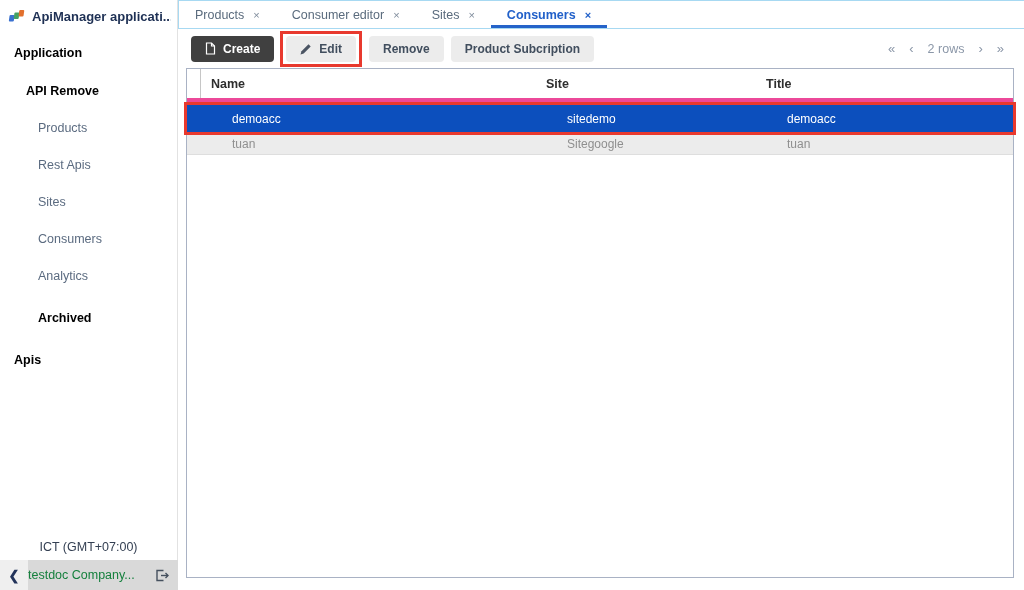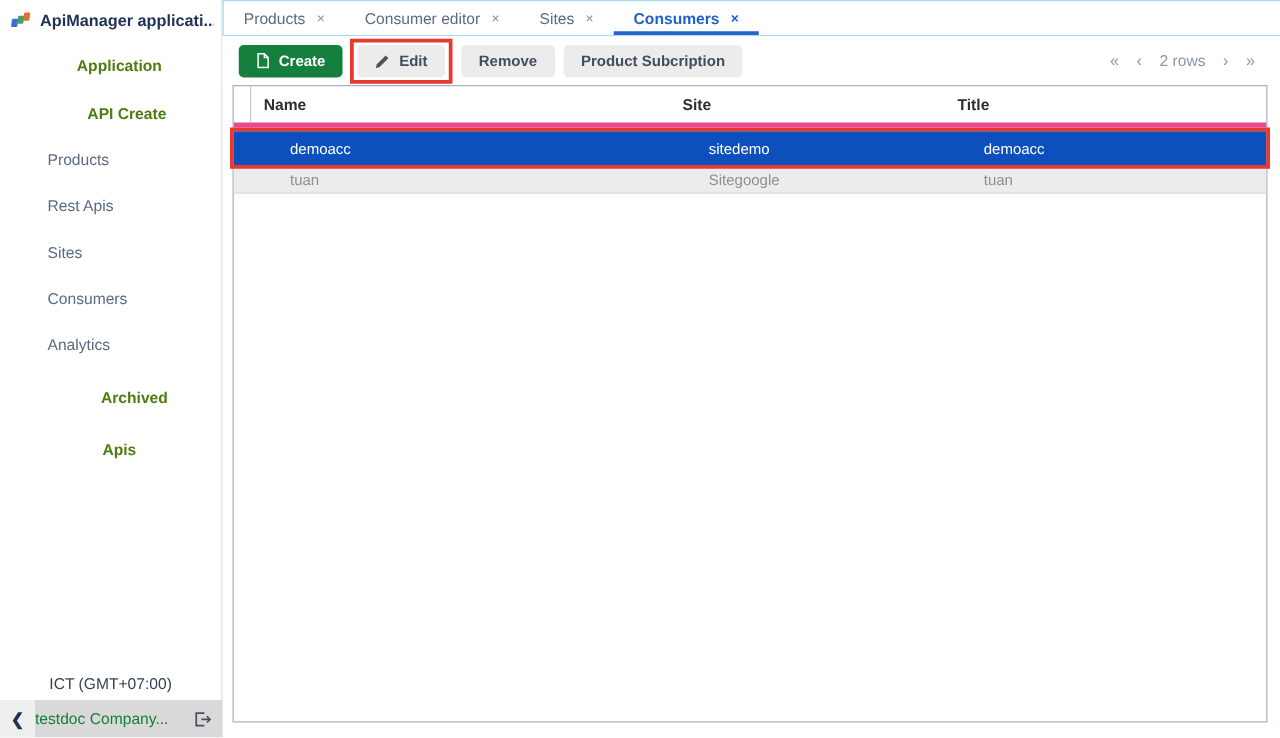--- a/index.html
+++ b/index.html
@@ -8,21 +8,21 @@
   .app { position:relative; width:1024px; height:590px; background:#fff; }
 
   
   .sidebar { position:absolute; left:0; top:0; width:178px; height:590px;
     background:#fff; border-right:1px solid #e2e2e2; }
   .sidebar-header { display:flex; align-items:center; gap:7px; padding:9px 6px 0 8px; }
   .app-title { font-size:13px; font-weight:700; color:#1e3054; white-space:nowrap;
     overflow:hidden; }
   .menu { padding-top:14px; font-size:12.5px; }
   .menu-item { display:block; color:#5b6b80; cursor:default; }
-  .menu-item.bold { font-weight:700; color:#4d7c0f;text-align:center; }
+  .menu-item.bold { font-weight:700; color:#000000; }
   .mi-app      { margin:8px  0 0 14px; }
   .mi-apimgr   { margin:24px 0 0 26px; }
   .mi-sub      { margin:23px 0 0 38px; }
   .mi-arch     { margin:28px 0 0 38px; }
   .mi-help     { margin:28px 0 0 14px; }
   .timezone { position:absolute; bottom:36px; left:0; width:100%; text-align:center;
     font-size:12.5px; color:#333f52; }
   .bottom-bar { position:absolute; bottom:0; left:0; width:178px; height:30px;
     background:#d9d9d9; display:flex; align-items:center; }
   .collapse-btn { width:28px; height:30px; display:flex; align-items:center;
@@ -41,21 +41,21 @@
   .tab.active { color:#2160c9; font-weight:700; border-bottom-color:#2563c9; }
   .tab.active .close { color:#2160c9; }
 
   
   .toolbar { position:absolute; left:178px; top:29px; width:846px; height:39px;
     display:flex; align-items:center; padding-left:13px; background:#fff; }
   .btn { height:26px; padding:0 14px; border:none; border-radius:4px;
     background:#ececec; color:#414e5e; font-size:12px; font-weight:600;
     display:inline-flex; align-items:center; gap:7px; cursor:pointer;
     font-family:"Liberation Sans", sans-serif; white-space:nowrap; }
-  .btn.primary { background:#15803d; color:#fff; }
+  .btn.primary { background:#404040; color:#fff; }
   .btn + .btn, .ann-box + .btn { margin-left:7px; }
   .ann-box { display:inline-flex; border:3px solid #e8392e; padding:2px 3px;
     margin-left:6px; }
   .pagination { margin-left:auto; margin-right:20px; display:flex; align-items:center;
     gap:14px; color:#8b97a8; font-size:12.5px; }
   .pagination .pg-nav { cursor:pointer; font-size:13px; }
 
   
   .panel { position:absolute; left:186px; top:68px; width:828px; height:510px;
     background:#fff; border:1px solid #a9b2c4; }
@@ -88,21 +88,21 @@
             <rect x="2.5" y="6" width="5" height="6.5" rx="1" fill="#3a71d0"></rect>
             <rect x="7" y="3.5" width="5" height="6.5" rx="1" fill="#45a164"></rect>
             <rect x="11.5" y="1" width="5" height="6.5" rx="1" fill="#e2702d"></rect>
           </g>
         </svg>
       </span>
       <span class="app-title">ApiManager applicati...</span>
     </div>
     <div class="menu">
       <span class="menu-item bold mi-app">Application</span>
-      <span class="menu-item bold mi-apimgr">API Create</span>
+      <span class="menu-item bold mi-apimgr">API Remove</span>
       <span class="menu-item mi-sub">Products</span>
       <span class="menu-item mi-sub">Rest Apis</span>
       <span class="menu-item mi-sub">Sites</span>
       <span class="menu-item mi-sub">Consumers</span>
       <span class="menu-item mi-sub">Analytics</span>
       <span class="menu-item bold mi-arch">Archived</span>
       <span class="menu-item bold mi-help">Apis</span>
     </div>
     <div class="timezone">ICT (GMT+07:00)</div>
     <div class="bottom-bar">

